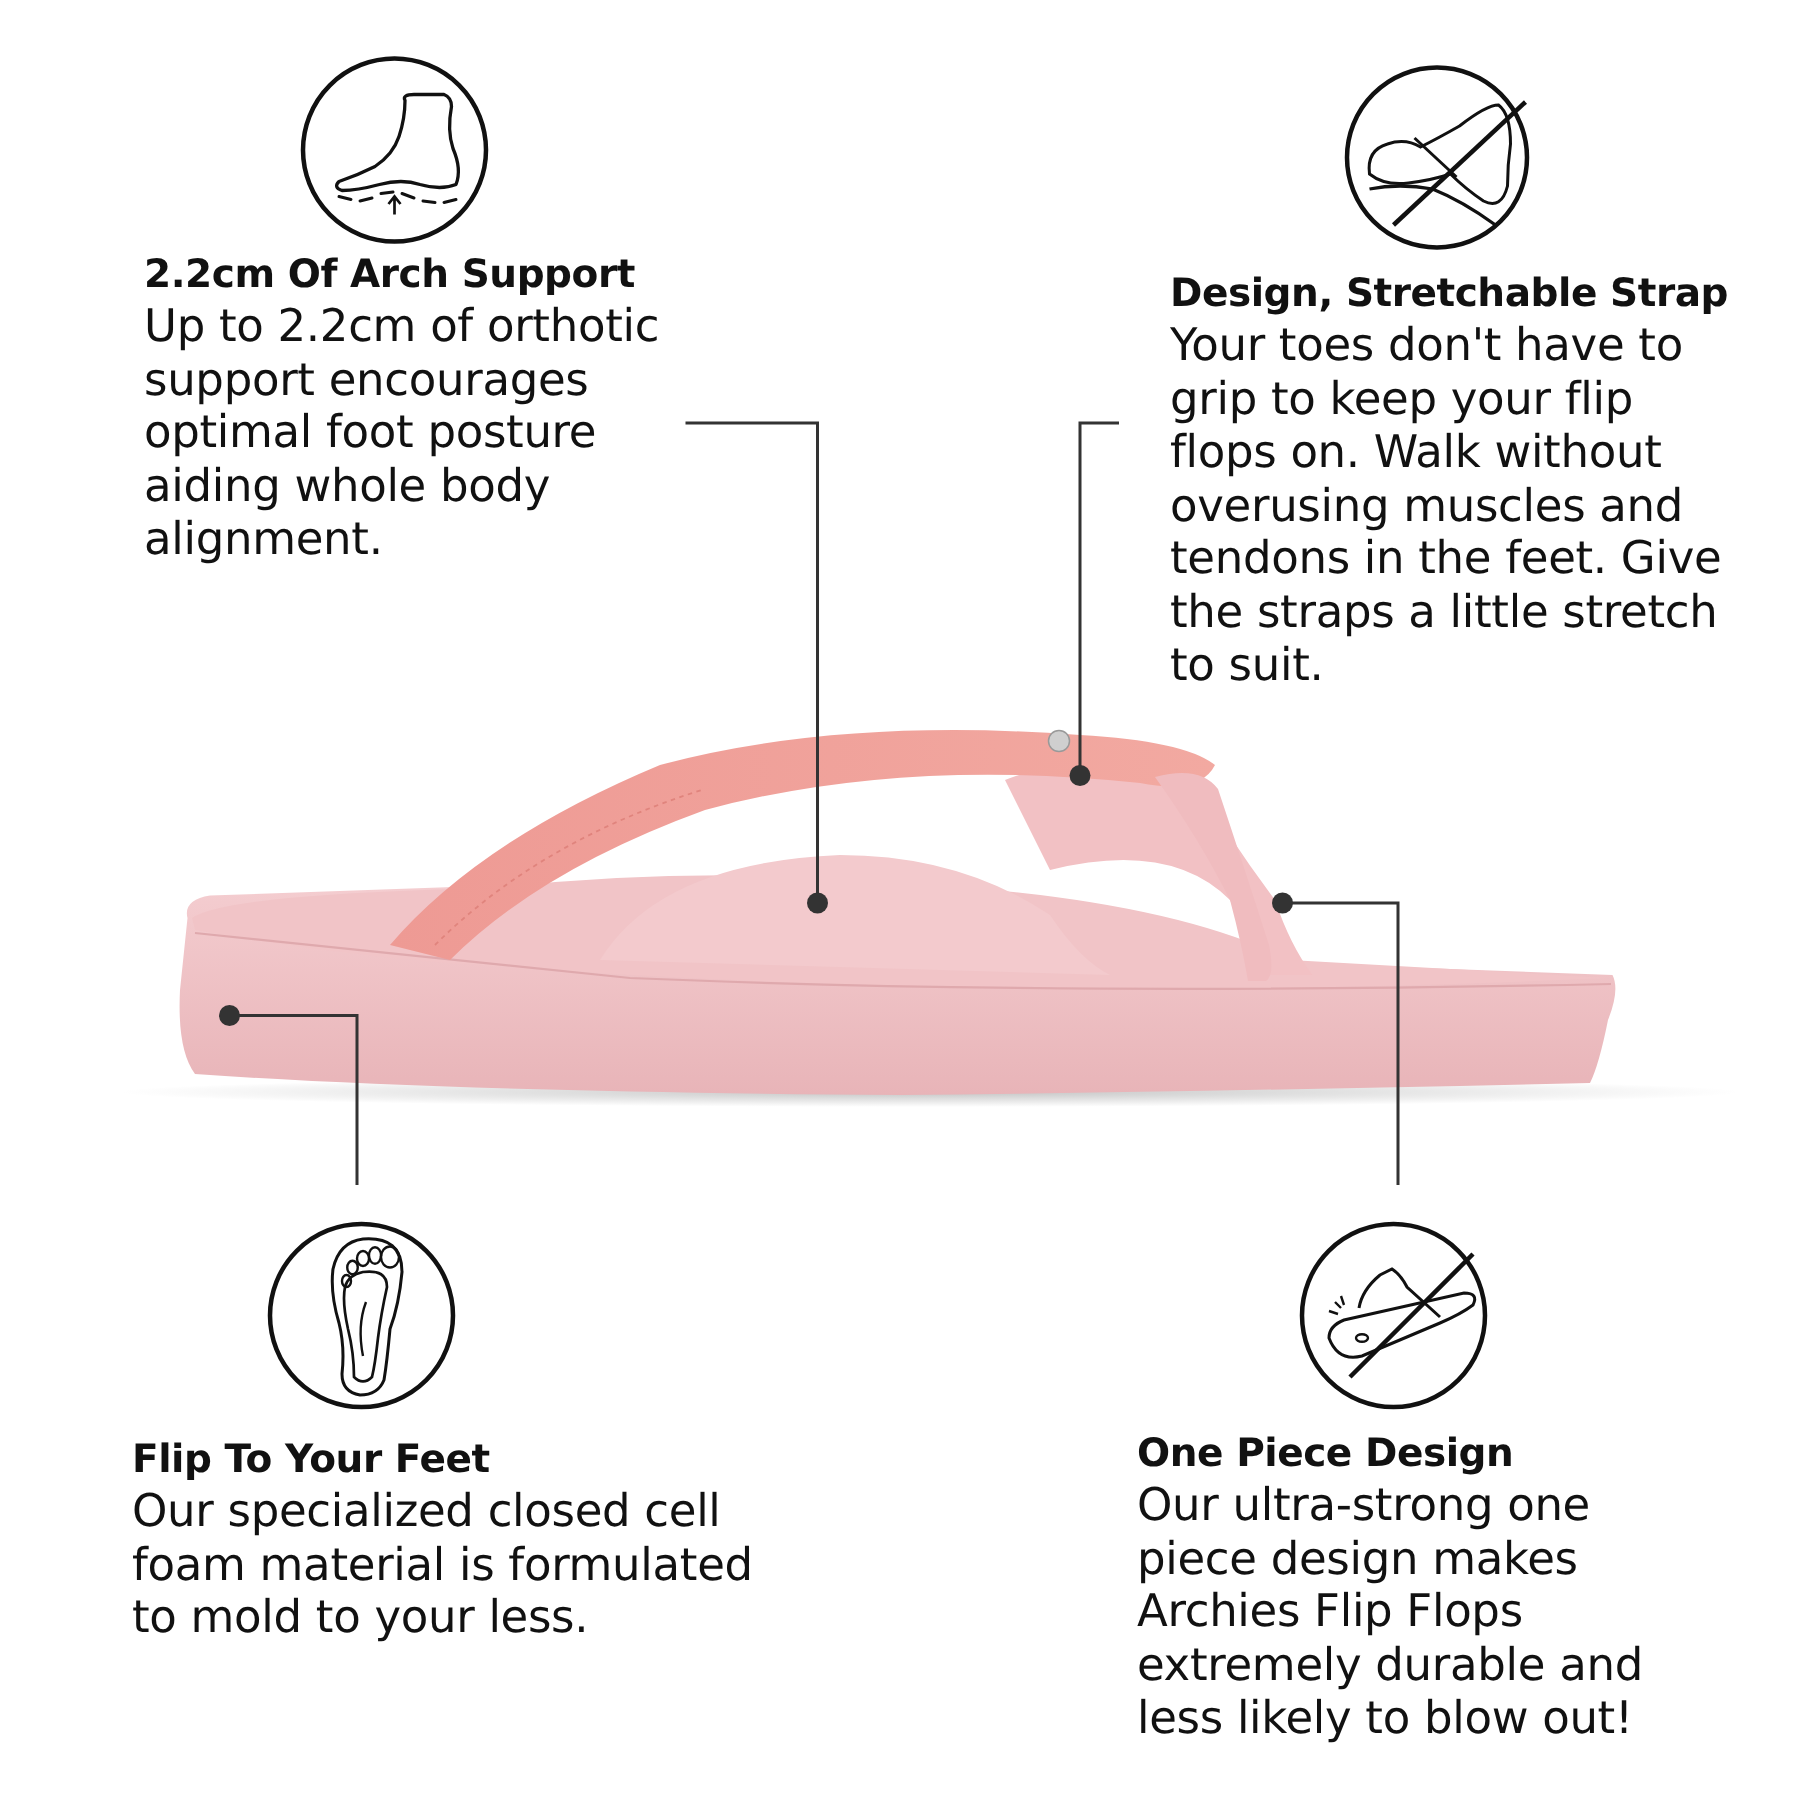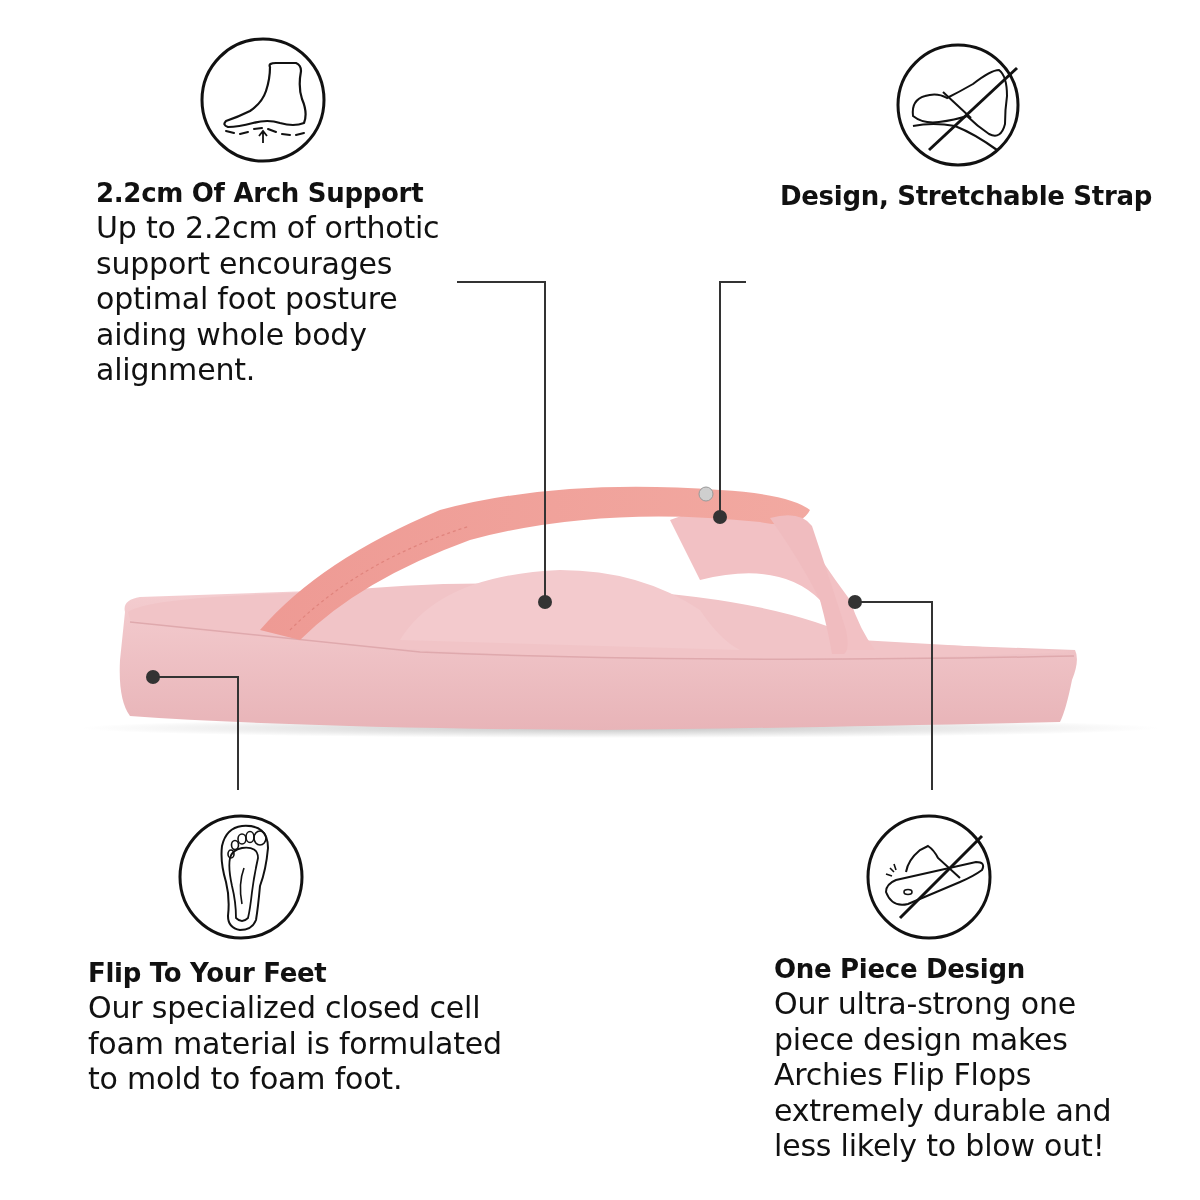--- a/index.html
+++ b/index.html
@@ -92,40 +92,47 @@
   <polyline points="746,282 720,282 720,517" fill="none" stroke="#333" stroke-width="2"></polyline>
   <circle cx="720" cy="517" r="7" fill="#333"></circle>
 
   <polyline points="153,677 238,677 238,790" fill="none" stroke="#333" stroke-width="2"></polyline>
   <circle cx="153" cy="677" r="7" fill="#333"></circle>
 
   <polyline points="855,602 932,602 932,790" fill="none" stroke="#333" stroke-width="2"></polyline>
   <circle cx="855" cy="602" r="7" fill="#333"></circle>
 </svg>
 
-<div class="feature" style="left:96px;top:176px;">
+<div class="feature" style="left:96px;top:166px;">
   <div class="title">2.2cm Of Arch Support</div>
   <div class="desc">Up to 2.2cm of orthotic
 support encourages
 optimal foot posture
 aiding whole body
 alignment.</div>
 </div>
 
 <div class="feature" style="left:780px;top:179px;">
   <div class="title">Design, Stretchable Strap</div>
+  <div class="desc">Your toes don't have to
+grip to keep your flip
+flops on. Walk without
+overusing muscles and
+tendons in the feet. Give
+the straps a little stretch
+to suit.</div>
 </div>
 
 <div class="feature" style="left:88px;top:956px;">
   <div class="title">Flip To Your Feet</div>
   <div class="desc">Our specialized closed cell
 foam material is formulated
-to mold to foam foot.</div>
+to mold to your less.</div>
 </div>
 
-<div class="feature" style="left:758px;top:952px;margin-left:16px;">
+<div class="feature" style="left:758px;top:952px;">
   <div class="title">One Piece Design</div>
   <div class="desc">Our ultra-strong one
 piece design makes
 Archies Flip Flops
 extremely durable and
 less likely to blow out!</div>
 </div>
 
 </body></html>

